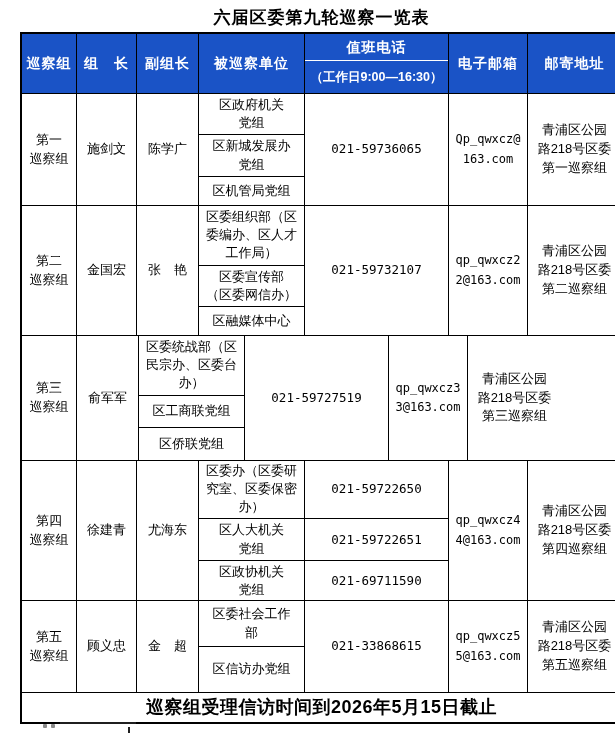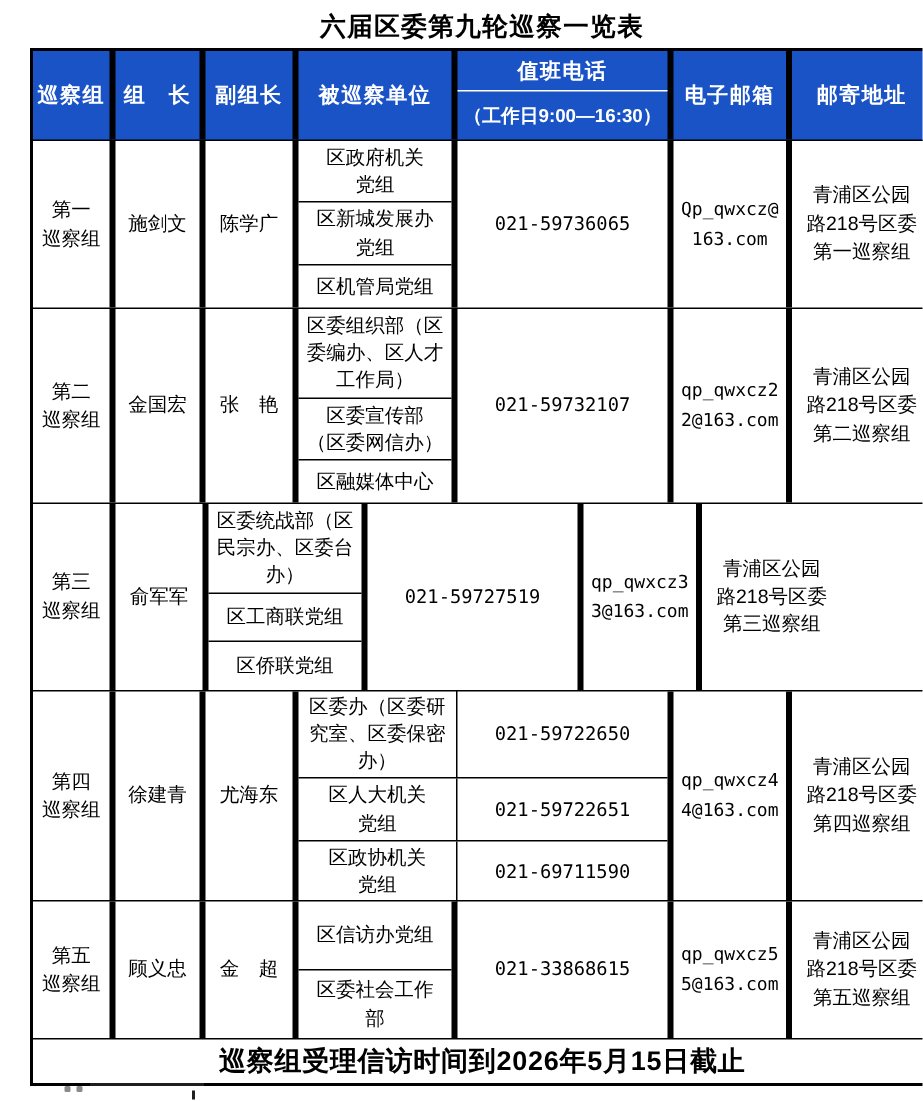--- a/index.html
+++ b/index.html
@@ -28,21 +28,21 @@
     box-sizing:content-box;
   }
   .row{
     display:flex;
     border-bottom:1px solid #000;
     box-sizing:border-box;
   }
   .row:last-child{border-bottom:none;}
   .cell{
     box-sizing:border-box;
-    border-right:4px solid #000000;
+    border-right:1px solid #000000;
     display:flex;
     align-items:center;
     justify-content:center;
     text-align:center;
     white-space:pre-line;
     font-size:13px;
     line-height:1.45;
     padding:2px;
   }
   .cell:last-child{border-right:none;}
@@ -214,23 +214,23 @@
 路218号区委
 第四巡察组</div>
     </div>
 
     <div class="row r5">
       <div class="cell c-group">第五
 巡察组</div>
       <div class="cell c-leader">顾义忠</div>
       <div class="cell c-deputy">金　超</div>
       <div class="cell c-units units-stack">
-        <div class="unit-cell">区信访办党组</div>
         <div class="unit-cell">区委社会工作
 部</div>
+        <div class="unit-cell">区信访办党组</div>
       </div>
       <div class="cell c-phone mono">021-33868615</div>
       <div class="cell c-email email-txt">qp_qwxcz5
 5@163.com</div>
       <div class="cell c-addr">青浦区公园
 路218号区委
 第五巡察组</div>
     </div>
 
     <div class="row footer-row">

